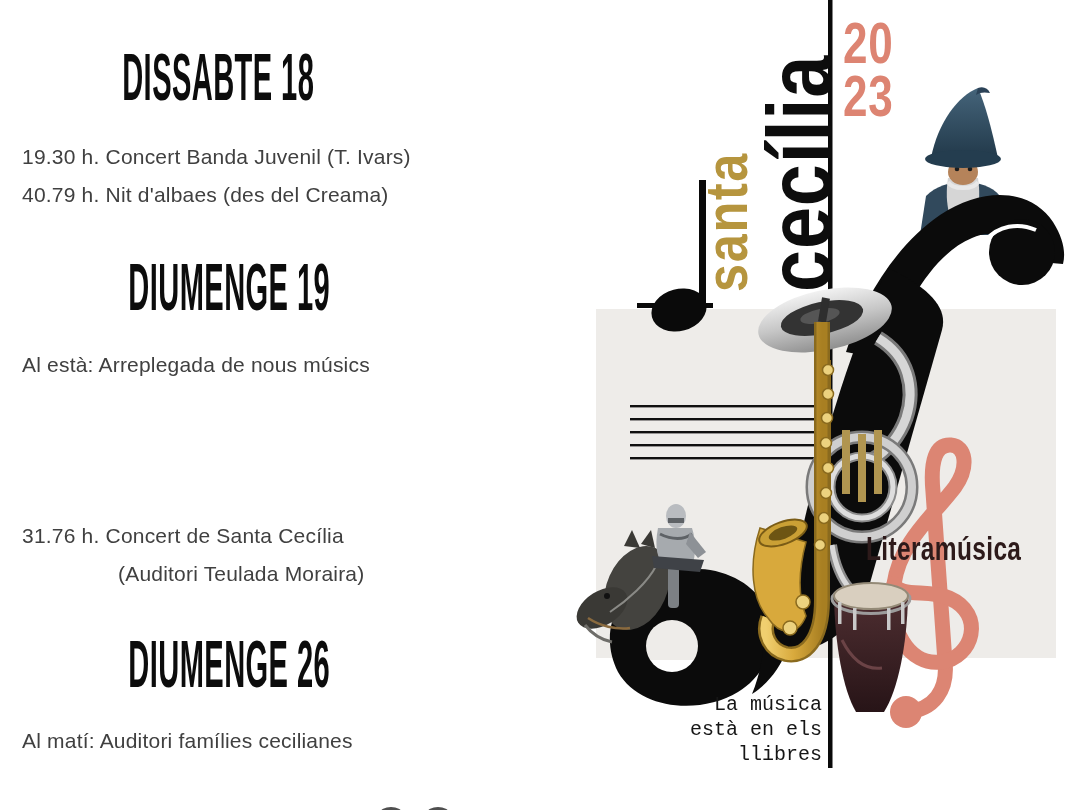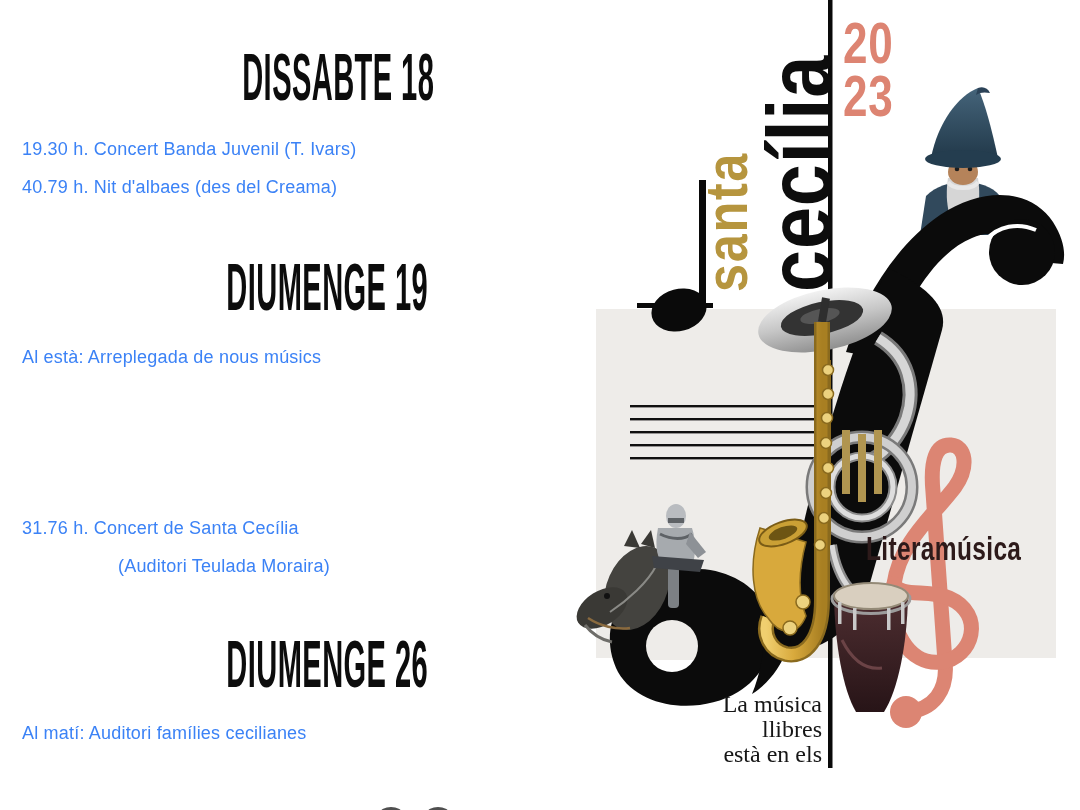--- a/index.html
+++ b/index.html
@@ -2,46 +2,46 @@
 <html><head>
 <meta charset="utf-8">
 <style>
   html,body{margin:0;padding:0;background:#fff;}
   .poster{position:relative;width:1080px;height:810px;background:#ffffff;overflow:hidden;
           font-family:"Liberation Sans",sans-serif;}
   svg.art{position:absolute;left:0;top:0;z-index:1;}
   .txt{position:absolute;z-index:2;}
 
   
-  .section-title{left:0;width:556px;text-align:right;font-weight:700;font-size:66px;
+  .section-title{left:0;width:556px;text-align:left;font-weight:700;font-size:66px;
                  line-height:1;color:#0c0c0c;white-space:nowrap;}
   .section-title .cond{display:inline-block;transform:scaleX(0.44);transform-origin:50% 50%;
                        white-space:nowrap;letter-spacing:1px;}
   .t1{top:44px}.t2{top:254px}.t3{top:421px}.t4{top:631px}
-  .body-group{left:22px;font-size:18px;line-height:38px;color:#3b82f6;letter-spacing:0.2px;white-space:nowrap;}
+  .body-group{left:22px;font-size:21px;line-height:38px;color:#404040;letter-spacing:0.2px;white-space:nowrap;margin-top:8px;}
   .b1{top:130px}.b2{top:338px}.b3{top:509px}.b4{top:714px}
   .indent{padding-left:96px;}
 
   
   .brand{left:700px;top:292px;transform:rotate(-90deg) scaleX(0.84);transform-origin:0 0;white-space:nowrap;}
   .brand .santa{display:block;font-weight:700;font-size:60px;line-height:54px;color:#b6953e;letter-spacing:2px;}
   .brand .cecilia{display:block;font-weight:700;font-size:90px;line-height:92px;color:#0d0d0d;letter-spacing:1px;}
 
   
   .year{left:843px;top:16px;font-weight:700;font-size:58px;line-height:53px;color:#dd8472;
         transform:scaleX(0.76);transform-origin:0 0;letter-spacing:1px;}
   .year div{white-space:nowrap;}
 
   
   .litera{left:866px;top:529px;font-weight:700;font-size:34px;color:#2d1a1a;
           transform:scaleX(0.72);transform-origin:0 0;white-space:nowrap;letter-spacing:0.5px;}
 
   
-  .tagline{left:640px;top:692px;width:182px;text-align:right;font-family:Liberation Serif, serif;
-           font-size:24px;line-height:25px;color:#161616;}
+  .tagline{left:640px;top:692px;width:182px;text-align:right;font-family:Liberation Mono, monospace;
+           font-size:20px;line-height:25px;color:#161616;}
 </style>
 </head>
 <body>
 
 <div class="poster">
 
   <svg class="art" width="1080" height="810" viewBox="0 0 1080 810">
     <defs>
       <linearGradient id="silverGrad" x1="0" y1="0" x2="0" y2="1">
         <stop offset="0" stop-color="#f2f2f2"></stop>
@@ -228,17 +228,17 @@
 
   <div class="txt year">
     <div>20</div>
     <div>23</div>
   </div>
 
   <div class="txt litera">Literamúsica</div>
 
   <div class="txt tagline">
     <div>La música</div>
+    <div>està en els</div>
     <div>llibres</div>
-    <div>està en els</div>
   </div>
 
 </div>
 
 </body></html>

